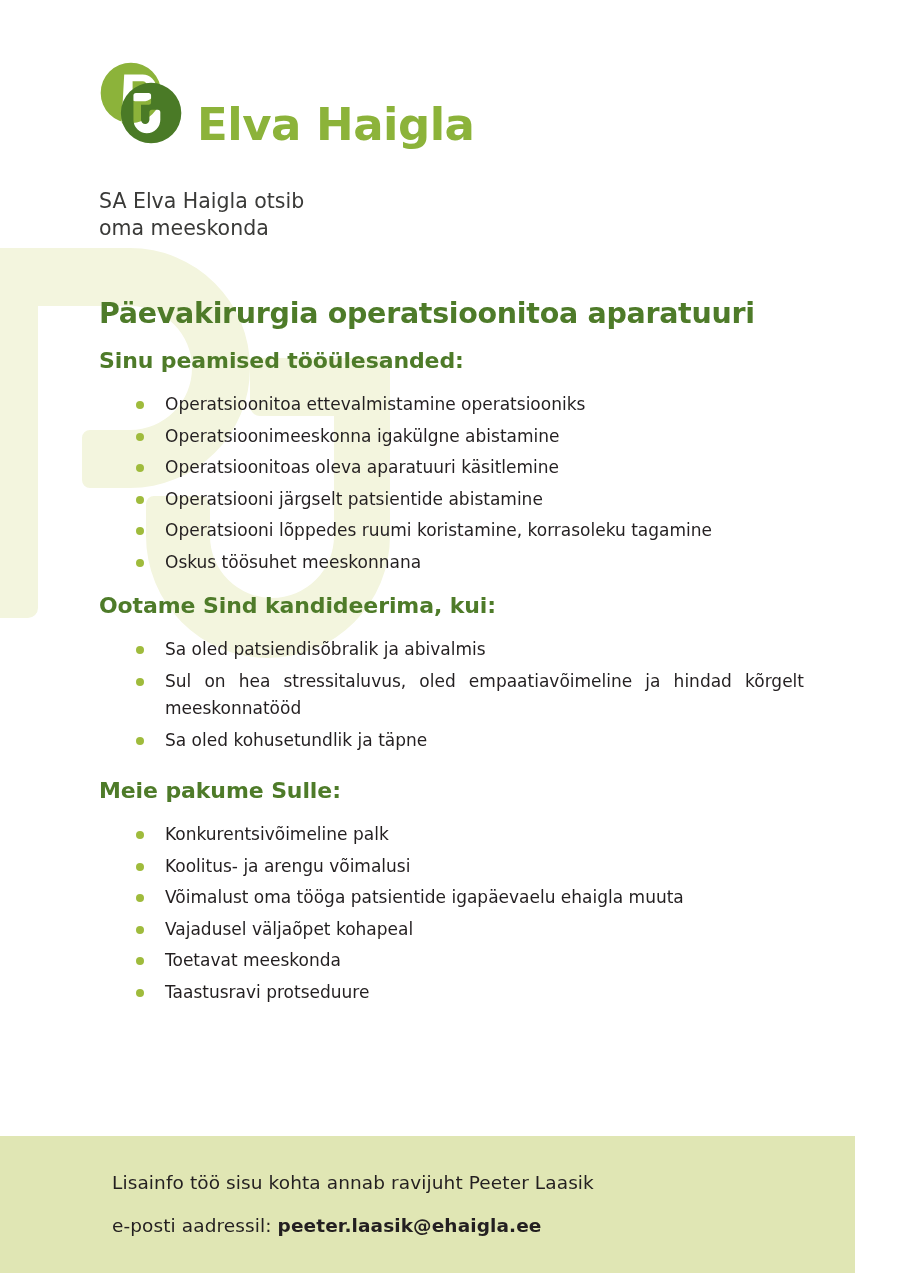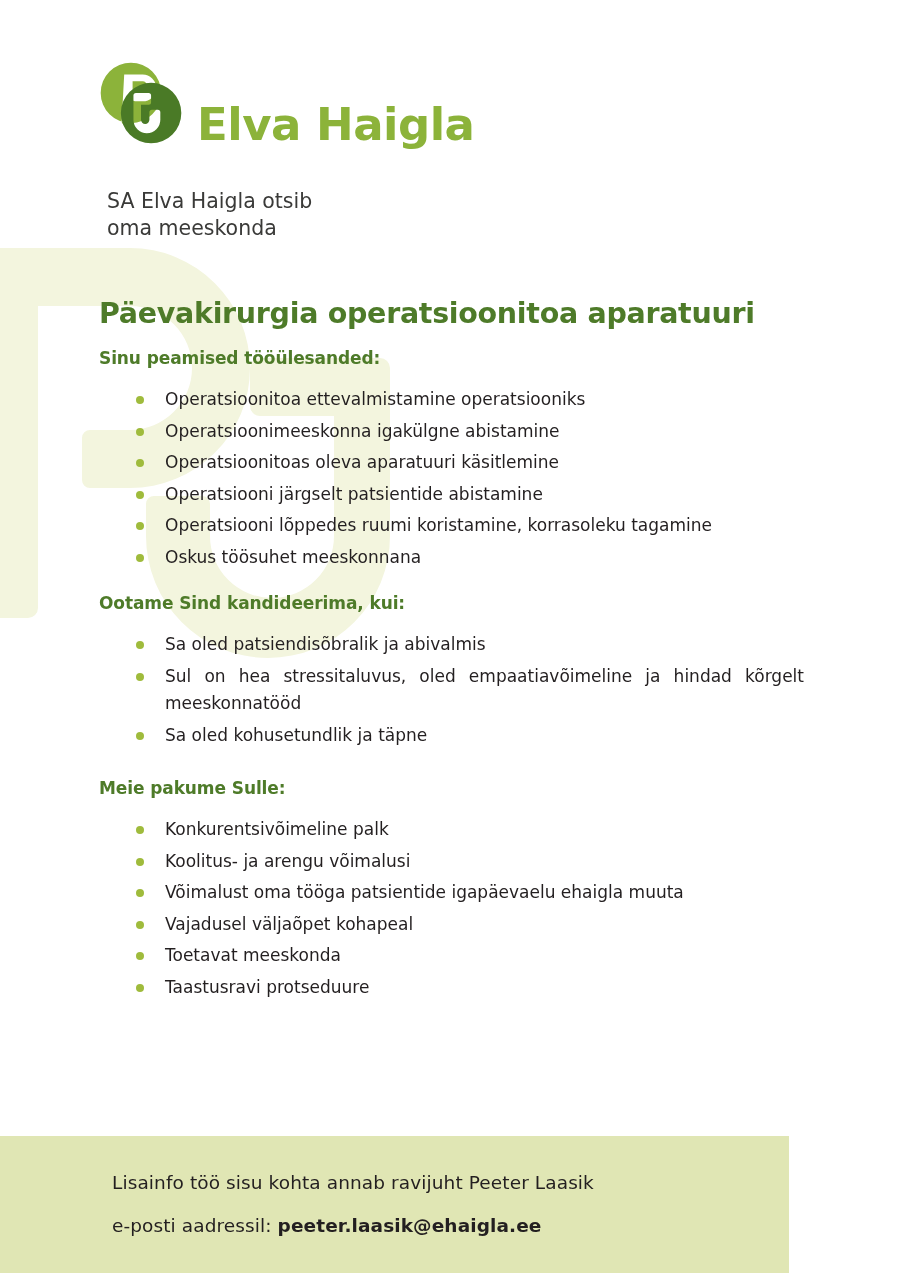--- a/index.html
+++ b/index.html
@@ -55,21 +55,21 @@
     font-size: 45px;
     font-weight: bold;
     color: #8cb33a;
     letter-spacing: -0.5px;
     line-height: 1;
     white-space: nowrap;
     margin-top: 44px;
   }
   .intro {
     position: absolute;
-    left: 107px;
+    left: 99px;
     top: 188px;
     font-size: 20.5px;
     line-height: 1.32;
     color: #3a3a38;
     font-family: "DejaVu Sans", sans-serif;
     z-index: 2;
     white-space: pre-line;
   }
   .job-title {
     position: absolute;
@@ -83,21 +83,21 @@
     white-space: nowrap;
   }
 
   .section {
     position: absolute;
     left: 99px;
     width: 705px;
     z-index: 2;
   }
   .section-heading {
-    font-size: 17px;
+    font-size: 22px;
     font-weight: bold;
     color: #4e7b29;
     margin: 0 0 18px 0;
     letter-spacing: -0.1px;
   }
   ul.bullets {
     list-style: none;
     margin: 0;
     padding: 0 0 0 34px;
   }
@@ -126,21 +126,21 @@
   }
   li.justified > .jline {
     display: block;
   }
 
   
   .footer {
     position: absolute;
     left: 0;
     top: 1136px;
-    width: 789px;
+    width: 855px;
     height: 137px;
     background: #e0e6b4;
     z-index: 4;
   }
   .footer-line {
     position: absolute;
     left: 112px;
     font-size: 18.5px;
     color: #231f20;
     letter-spacing: 0.1px;

